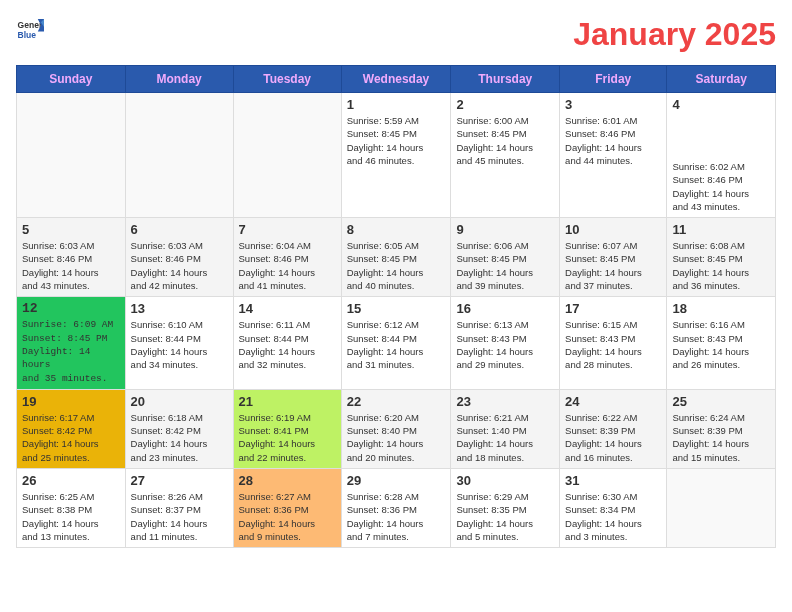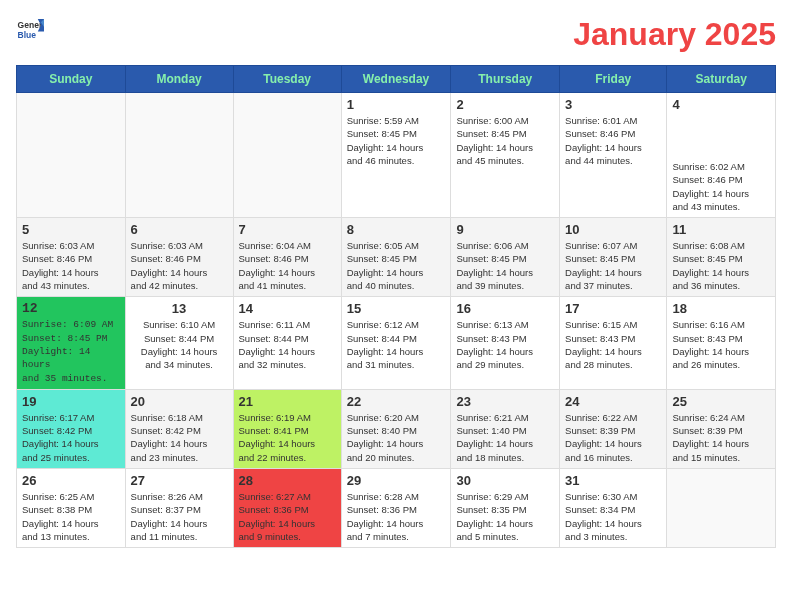--- a/index.html
+++ b/index.html
@@ -37,21 +37,21 @@
       font-size: 14px;
       color: #555;
     }
     .calendar {
       width: 100%;
       border-collapse: collapse;
       border: 1px solid #ccc;
     }
     .calendar th {
       background-color: #2a5aad;
-      color: #86efac;
+      color: #f0abfc;
       font-size: 12px;
       font-weight: bold;
       text-align: center;
       padding: 6px 4px;
       border: 1px solid #1e4a97;
     }
     .calendar td {
       vertical-align: top;
       width: 113px;
       min-height: 80px;
@@ -200,21 +200,21 @@
         </td>
       </tr>
       <tr>
         <td style="background-color: #22c55e; font-family: Liberation Mono, monospace;">
           <div class="day-number">12</div>
           <div class="day-info" style="white-space: pre-line;">Sunrise: 6:09 AM
 Sunset: 8:45 PM
 Daylight: 14 hours
 and 35 minutes.</div>
         </td>
-        <td style="background-color: rgb(255, 255, 255); text-align: center;">
+        <td style="background-color: rgb(255, 255, 255);">
           <div class="day-number">13</div>
           <div class="day-info" style="white-space: pre-line;">Sunrise: 6:10 AM
 Sunset: 8:44 PM
 Daylight: 14 hours
 and 34 minutes.</div>
         </td>
         <td style="background-color: rgb(255, 255, 255);">
           <div class="day-number">14</div>
           <div class="day-info" style="white-space: pre-line;">Sunrise: 6:11 AM
 Sunset: 8:44 PM
@@ -244,21 +244,21 @@
         </td>
         <td style="background-color: rgb(255, 255, 255);">
           <div class="day-number">18</div>
           <div class="day-info" style="white-space: pre-line;">Sunrise: 6:16 AM
 Sunset: 8:43 PM
 Daylight: 14 hours
 and 26 minutes.</div>
         </td>
       </tr>
       <tr>
-        <td style="background-color: #5eead4; margin-top: 22px;">
+        <td style="background-color: #eab308; margin-top: 22px;">
           <div class="day-number">19</div>
           <div class="day-info" style="white-space: pre-line;">Sunrise: 6:17 AM
 Sunset: 8:42 PM
 Daylight: 14 hours
 and 25 minutes.</div>
         </td>
         <td style="background-color: rgb(244, 244, 244);">
           <div class="day-number">20</div>
           <div class="day-info" style="white-space: pre-line;">Sunrise: 6:18 AM
 Sunset: 8:42 PM
@@ -309,21 +309,21 @@
 Daylight: 14 hours
 and 13 minutes.</div>
         </td>
         <td style="background-color: rgb(255, 255, 255);">
           <div class="day-number">27</div>
           <div class="day-info" style="white-space: pre-line;">Sunrise: 8:26 AM
 Sunset: 8:37 PM
 Daylight: 14 hours
 and 11 minutes.</div>
         </td>
-        <td style="background-color: #ef4444;">
+        <td style="background-color: #fdba74;">
           <div class="day-number">28</div>
           <div class="day-info" style="white-space: pre-line;">Sunrise: 6:27 AM
 Sunset: 8:36 PM
 Daylight: 14 hours
 and 9 minutes.</div>
         </td>
         <td style="background-color: rgb(255, 255, 255);">
           <div class="day-number">29</div>
           <div class="day-info" style="white-space: pre-line;">Sunrise: 6:28 AM
 Sunset: 8:36 PM

